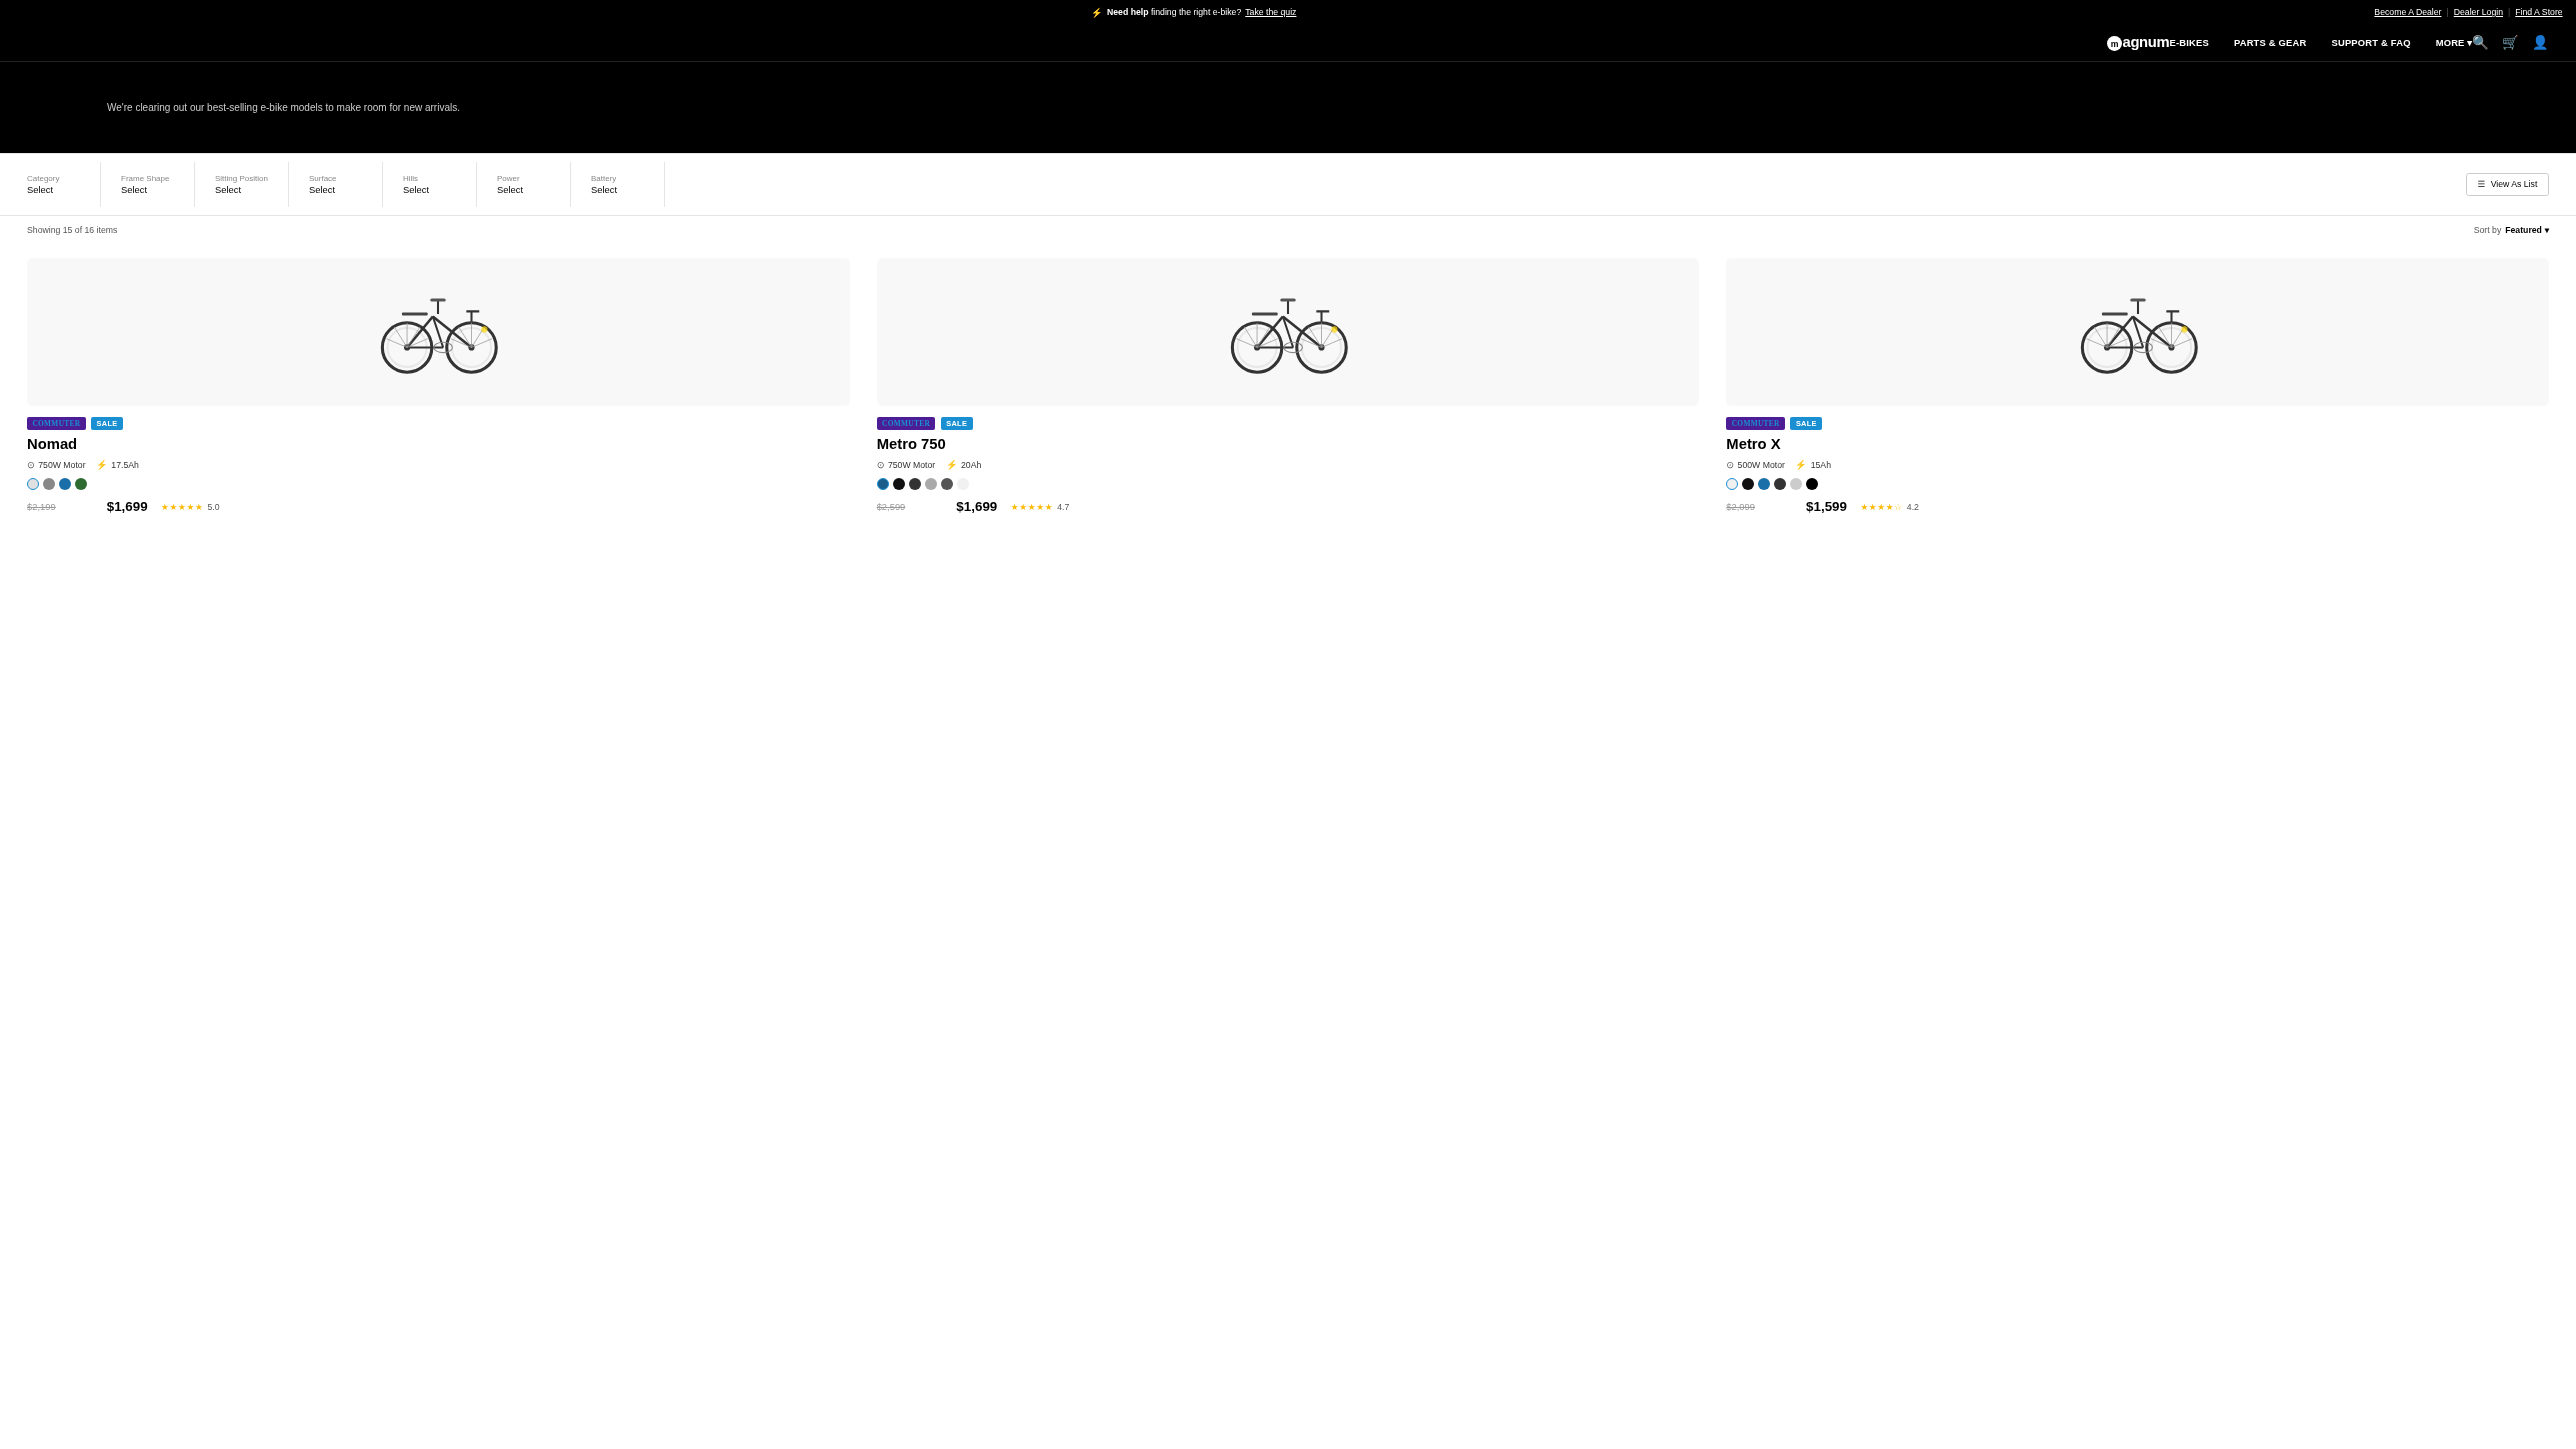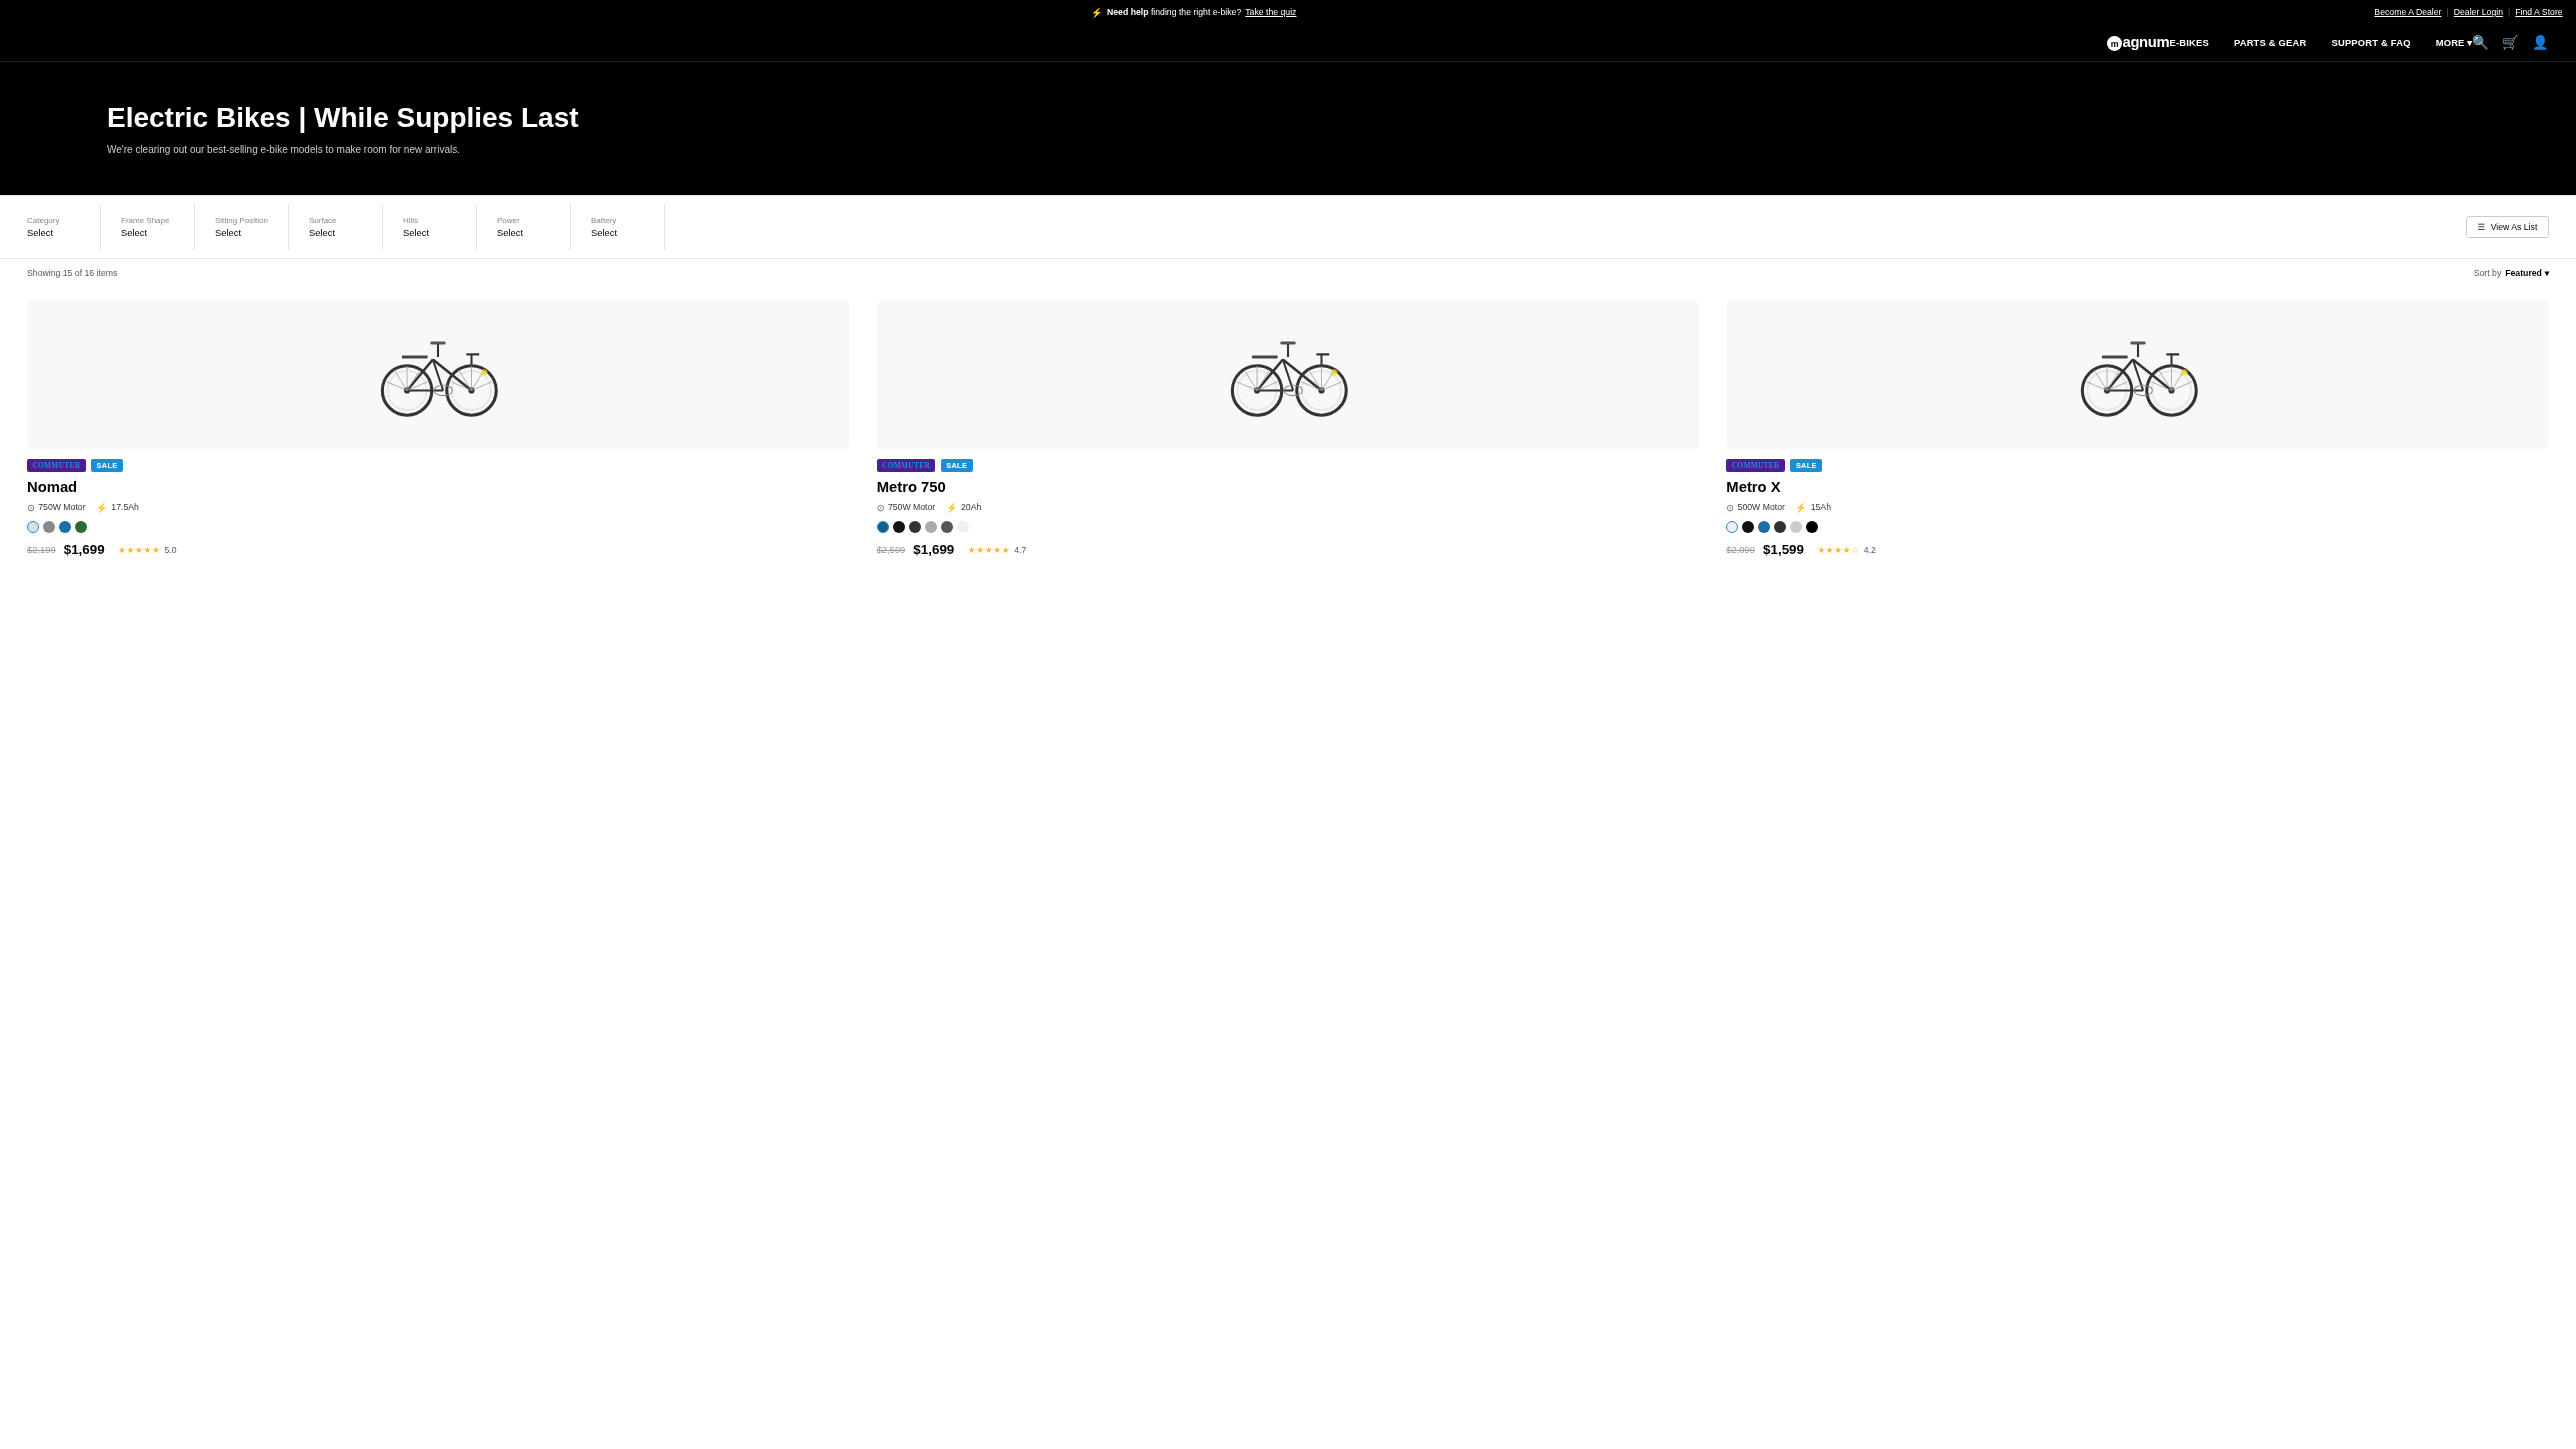--- a/index.html
+++ b/index.html
@@ -131,21 +131,21 @@
     .spec-icon { font-size: 9.4px; color: #555; }
 
     .color-swatches { display: flex; gap: 4px; margin-bottom: 9.4px; }
     .swatch {
       width: 12px; height: 12px; border-radius: 50%; border: 1.3px solid transparent; cursor: pointer;
     }
     .swatch.selected { border-color: #1a8fd1; }
 
     .product-pricing { display: flex; align-items: center; gap: 8px; }
     .price-original { text-decoration: line-through; color: #999; font-size: 9.4px; }
-    .price-current { font-size: 13.4px; font-weight: 700; color: #000; }
+    .price-current { font-size: 13.4px; font-weight: 700; color: #000; margin-left: 43px; }
     .rating-wrap { display: flex; align-items: center; gap: 4px; margin-left: 5.4px; }
     .stars { color: #fbb900; font-size: 8.7px; letter-spacing: 0.7px; }
     .rating-num { font-size: 8.7px; color: #555; }
   </style>
 </head>
 <body>
 
 <div class="top-banner">
   <div></div>
   <div class="banner-center">
@@ -178,21 +178,20 @@
     </a>
   </div>
   <div class="nav-icons">
     <span class="nav-icon">🔍</span>
     <span class="nav-icon">🛒</span>
     <span class="nav-icon">👤</span>
   </div>
 </nav>
 
 <div class="hero">
-  <h1>Electric Bikes | While Supplies Last</h1>
   <p>We're clearing out our best-selling e-bike models to make room for new arrivals.</p>
 </div>
 
 <div class="filter-bar">
   <div class="filter-item">
     <div class="filter-label">Category</div>
     <div class="filter-value">Select</div>
   </div>
   <div class="filter-item">
     <div class="filter-label">Frame Shape</div>

